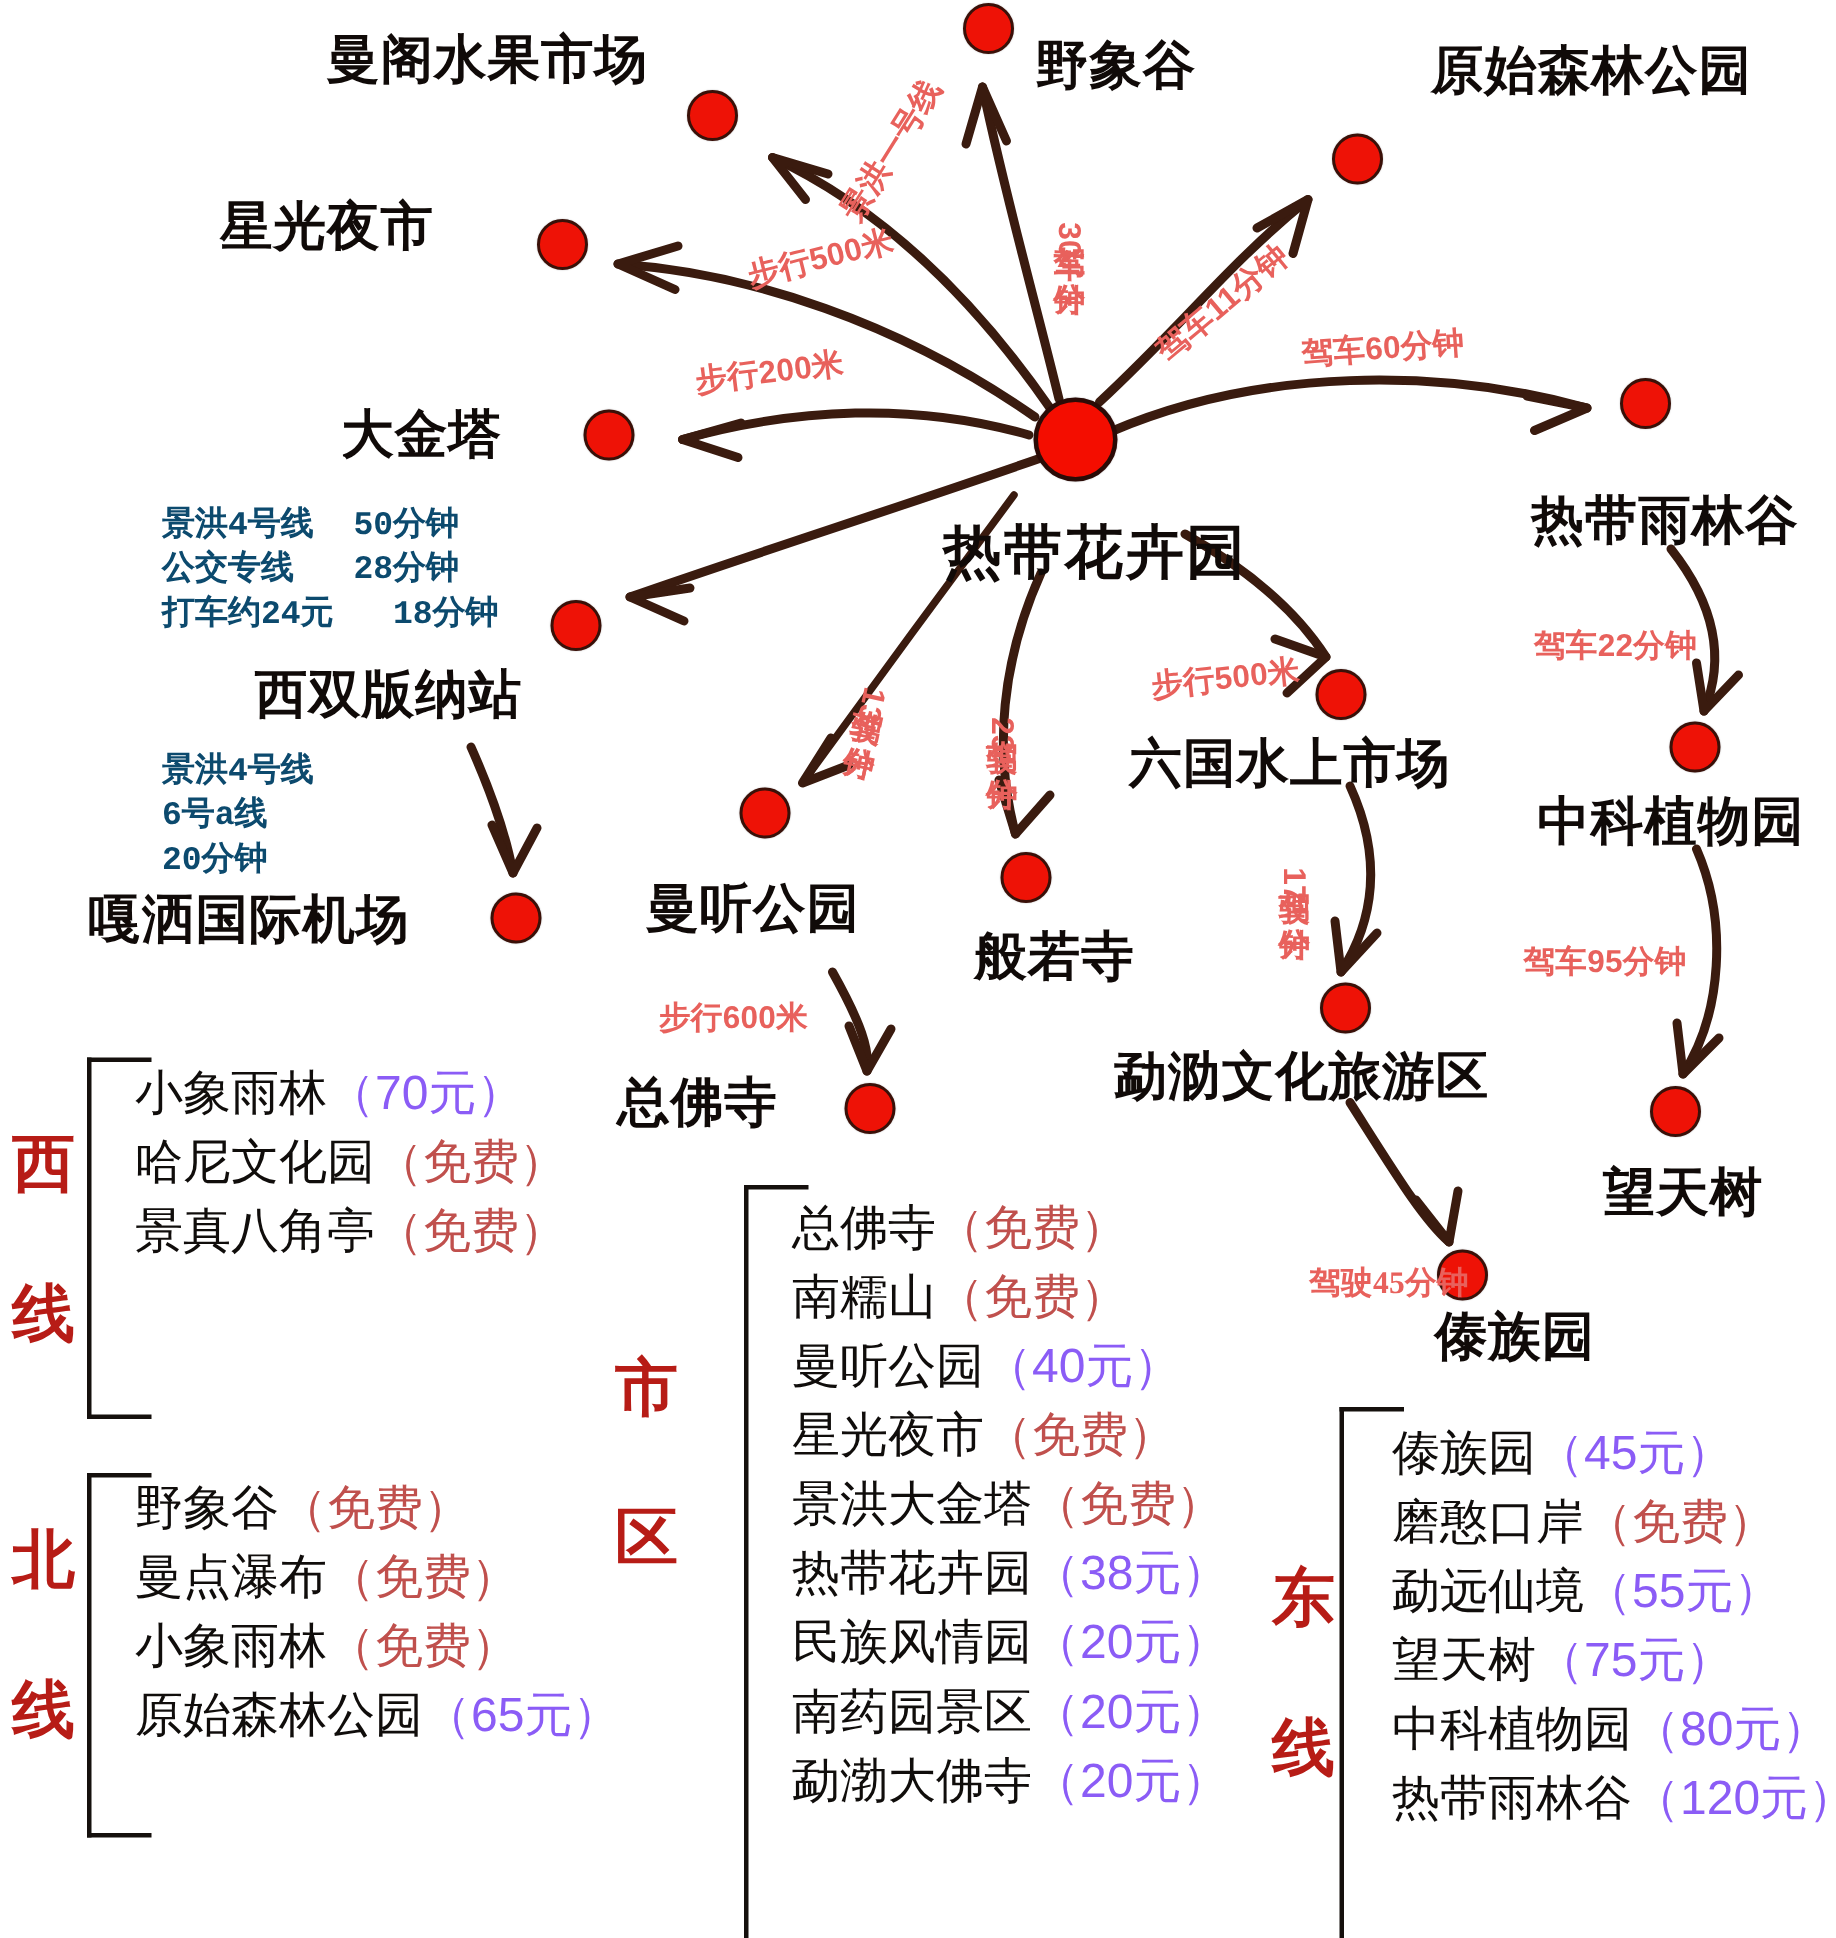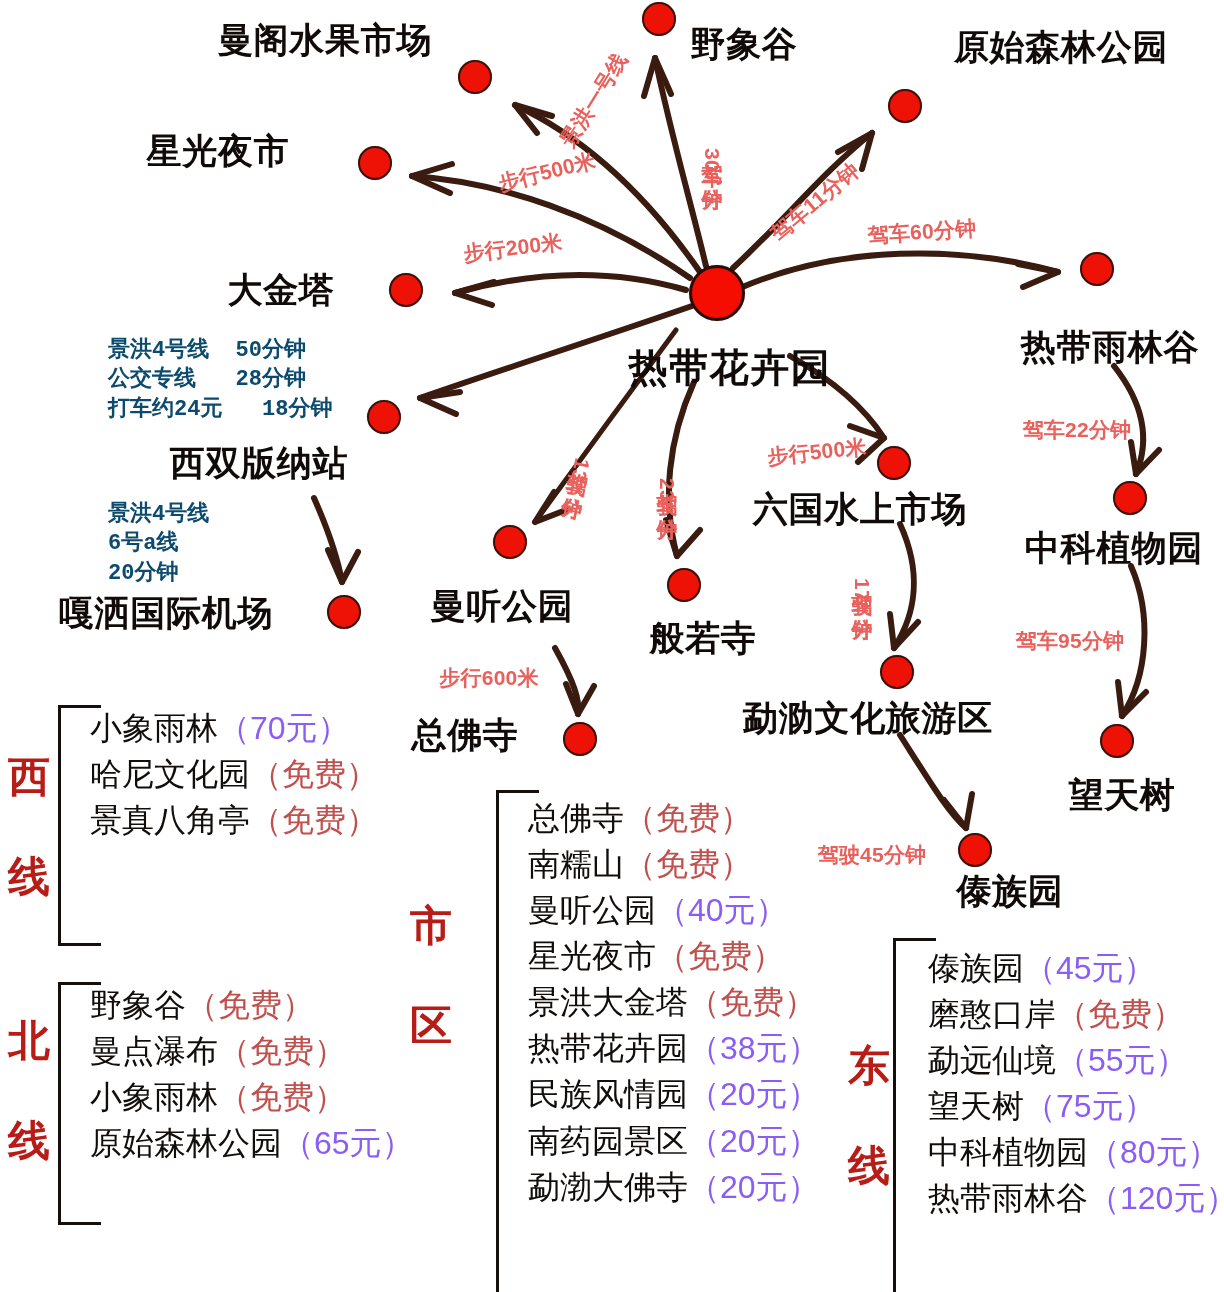--- a/index.html
+++ b/index.html
@@ -212,21 +212,21 @@
       <div class="edgelabel vert" style="left: 712px; top: 160px; transform: translate(-50%, -50%) rotate(0deg);">驾车30分钟</div>
       <div class="edgelabel" style="left: 815px; top: 202px; transform: translate(-50%, -50%) rotate(-40deg);">驾车11分钟</div>
       <div class="edgelabel" style="left: 922px; top: 232px; transform: translate(-50%, -50%) rotate(-4deg);">驾车60分钟</div>
       <div class="edgelabel vert" style="left: 580px; top: 470px; transform: translate(-50%, -50%) rotate(12deg);">驾驶13分钟</div>
       <div class="edgelabel vert" style="left: 667px; top: 490px; transform: translate(-50%, -50%) rotate(0deg);">驾驶23分钟</div>
       <div class="edgelabel" style="left: 817px; top: 452px; transform: translate(-50%, -50%) rotate(-6deg);">步行500米</div>
       <div class="edgelabel vert" style="left: 862px; top: 590px; transform: translate(-50%, -50%) rotate(0deg);">驾驶17分钟</div>
       <div class="edgelabel" style="left: 1077px; top: 430px; transform: translate(-50%, -50%) rotate(0deg);">驾车22分钟</div>
       <div class="edgelabel" style="left: 1070px; top: 641px; transform: translate(-50%, -50%) rotate(0deg);">驾车95分钟</div>
       <div class="edgelabel" style="left: 489px; top: 678px; transform: translate(-50%, -50%) rotate(0deg);">步行600米</div>
-      <div class="edgelabel" style="left: 872px; top: 855px; transform: translate(-50%, -50%) rotate(0deg);">驾驶45分钟</div>
+      <div class="edgelabel" style="left: 926px; top: 855px; transform: translate(-50%, -50%) rotate(0deg); font-family: Liberation Serif, serif;">驾驶45分钟</div>
     </div>
   <div id="transit-layer">
       <div class="transitblock" style="left: 108px; top: 336px;"><div>景洪4号线  50分钟</div><div>公交专线   28分钟</div><div>打车约24元   18分钟</div></div>
       <div class="transitblock" style="left: 108px; top: 500px;"><div>景洪4号线</div><div>6号a线</div><div>20分钟</div></div>
     </div>
 
   <div class="node hub" id="hub-node" style="left: 717px; top: 293px; width: 50px; height: 50px;"></div>
   <div class="poi hubname" id="hub-name" style="left: 730px; top: 368px;">热带花卉园</div>
 
   <div id="lists-layer">

